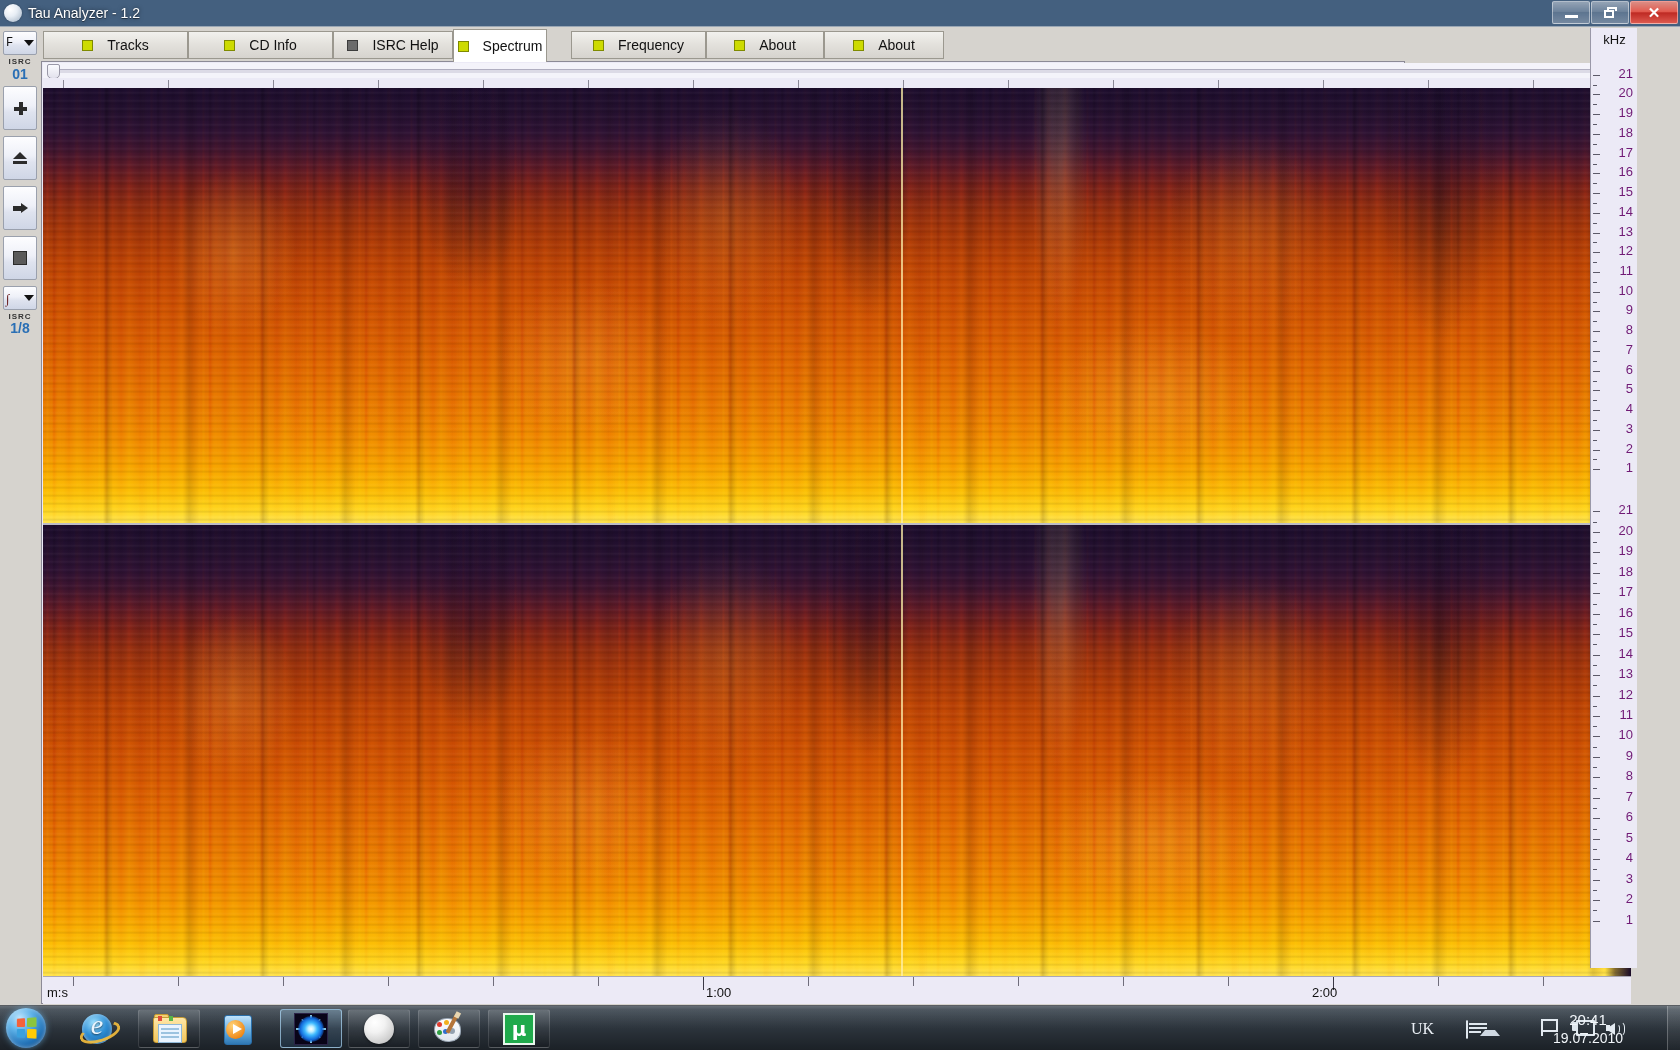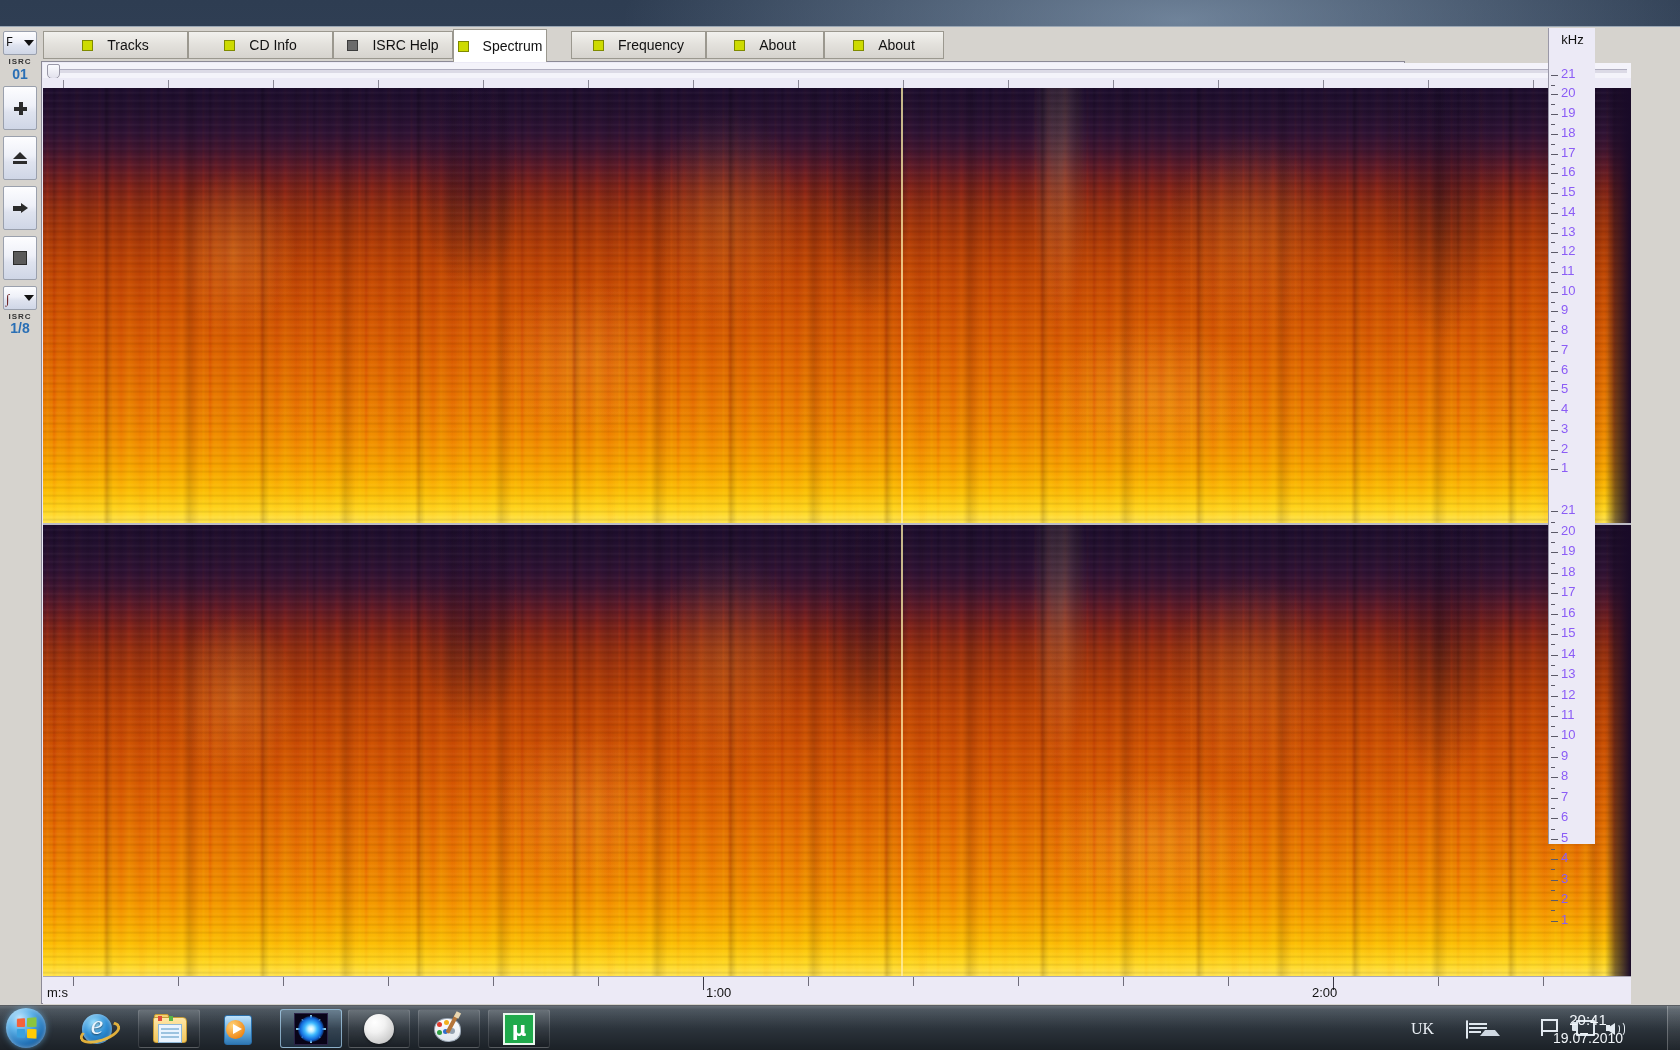--- a/index.html
+++ b/index.html
@@ -236,30 +236,30 @@
       radial-gradient(ellipse 150px 100px at 70% 70%, rgba(255,215,110,.14), rgba(255,215,110,0) 70%);
   }
   .spec-rightdark {
     position:absolute; right:0; top:0; width:26px; height:100%;
     background: linear-gradient(90deg, rgba(22,9,34,0) 0%, rgba(22,9,34,.55) 40%, #190a28 100%);
   }
   .playhead { position:absolute; top:0; width:2px; height:100%; background:rgba(255,240,170,.75); }
 
   
   .freq-axis {
-    position:absolute; left:1548px; top:1px; width:47px; height:816px;
+    position:absolute; left:1590px; top:1px; width:47px; height:940px;
     background:#eceaf6;
     border-left:1px solid #9a98a8;
     box-sizing:border-box;
     padding-left:13px;
   }
   .fa-head { position:absolute; left:0; top:4px; width:47px; text-align:center; font-size:13px; color:#111; }
   .fa-tick { position:absolute; left:2px; width:7px; height:1px; background:#5c5a68; }
   .fa-tick.minor { width:4px; }
-  .fa-lab { position:absolute; left:12px; width:30px; font-size:13px; color:#8b5cf6; text-align:left; }
+  .fa-lab { position:absolute; left:12px; width:30px; font-size:13px; color:#701a75; text-align:right; }
 
   
   .time-axis {
     position:absolute; left:1px; top:914px; width:1588px; height:27px;
     background:#eceaf6; border-top:1px solid #a9a7b5;
   }
   .time-axis .tk { position:absolute; top:0; width:1px; height:9px; background:#6f6d7b; }
   .time-axis .tk.maj { height:13px; background:#3a3846; }
   .time-axis .tl { position:absolute; top:8px; font-size:13px; color:#111; }
   .time-axis .unit { position:absolute; left:4px; top:8px; font-size:13px; color:#111; }
@@ -381,20 +381,39 @@
 </style>
 </head>
 <body>
 
 <div id="root">
 
   <div class="desktop"></div>
 
   <div class="window">
 
+    <div class="titlebar">
+      <div class="titlebar-glass"></div>
+      <div class="win-icon"></div>
+      <div class="win-title">Tau Analyzer - 1.2</div>
+      <div class="win-buttons">
+        <div class="win-btn">
+          <span class="glyph-min"></span>
+        </div>
+        <div class="win-btn">
+          <span class="glyph-max">
+              <i class="t"></i>
+              <i class="b"></i>
+            </span>
+        </div>
+        <div class="win-btn close">
+          <span>✕</span>
+        </div>
+      </div>
+    </div>
 
     <div class="client">
 
       <div class="sidebar">
 
         <div class="sb-cell sb-combo" style="top:2px;">
           <span class="cv">F</span>
           <span class="car"></span>
         </div>
         <div class="sb-cap" style="top:28px;">ISRC</div>

